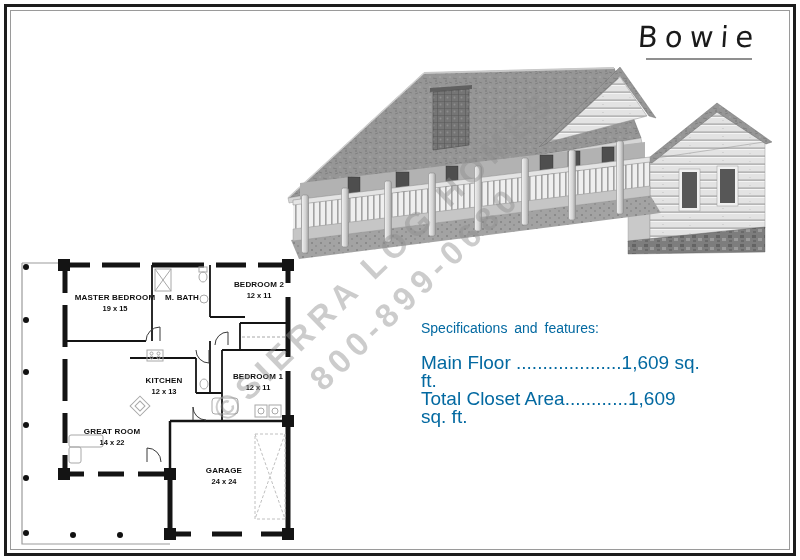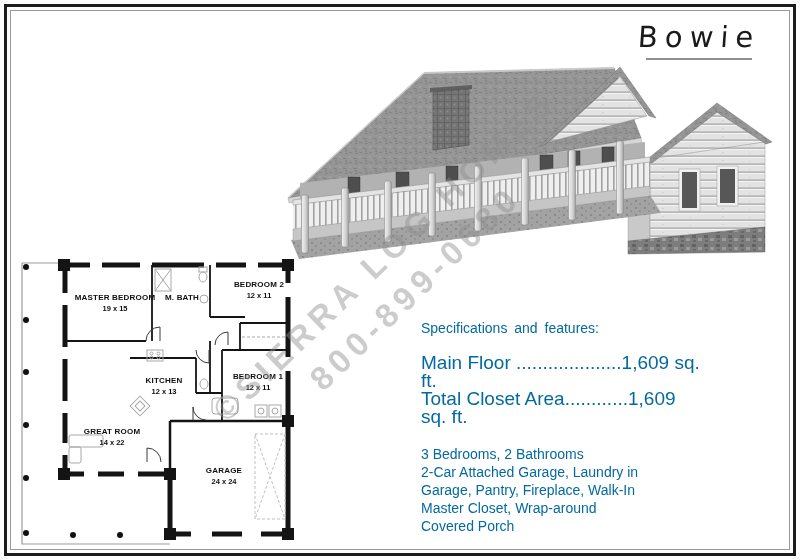--- a/index.html
+++ b/index.html
@@ -244,21 +244,14 @@
     <div class="wm1">©SIERRA LOG HOMES</div>
     <div class="wm2">800-899-0680</div>
   </div>
 
   <div class="specs">
     <p class="specs-heading">Specifications and features:</p>
     <div class="specs-areas">
       <div>Main Floor ....................1,609 sq. ft.</div>
       <div>Total Closet Area............1,609 sq. ft.</div>
     </div>
-    <div class="specs-features">
-      <div>3 Bedrooms, 2 Bathrooms</div>
-      <div>2-Car Attached Garage, Laundry in</div>
-      <div>Garage, Pantry, Fireplace, Walk-In</div>
-      <div>Master Closet, Wrap-around</div>
-      <div>Covered Porch</div>
-    </div>
   </div>
 </div>
 
 </body></html>

